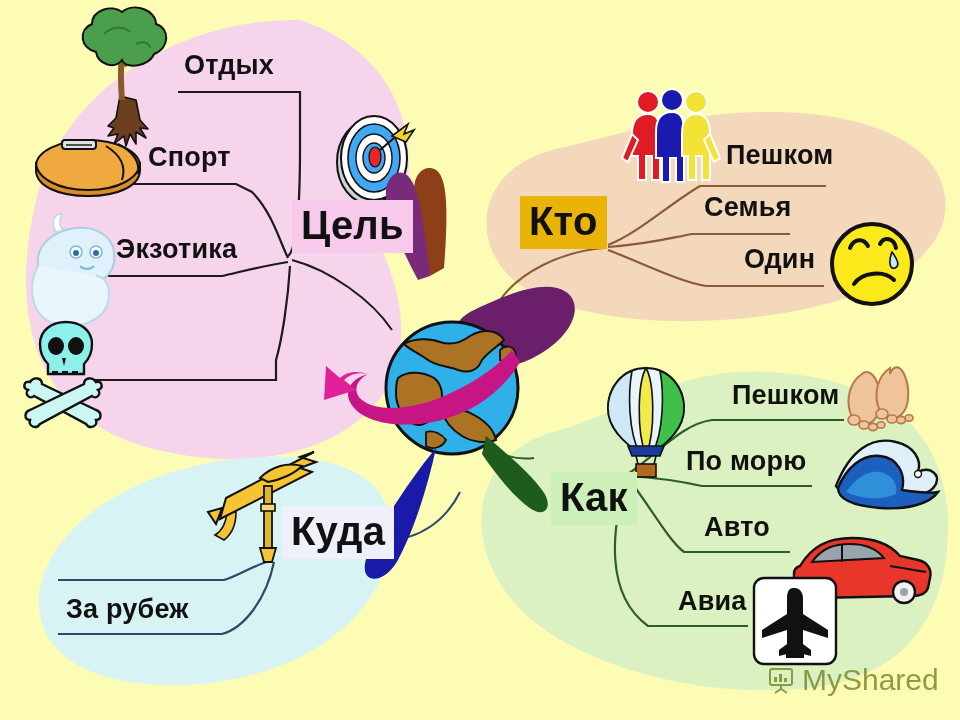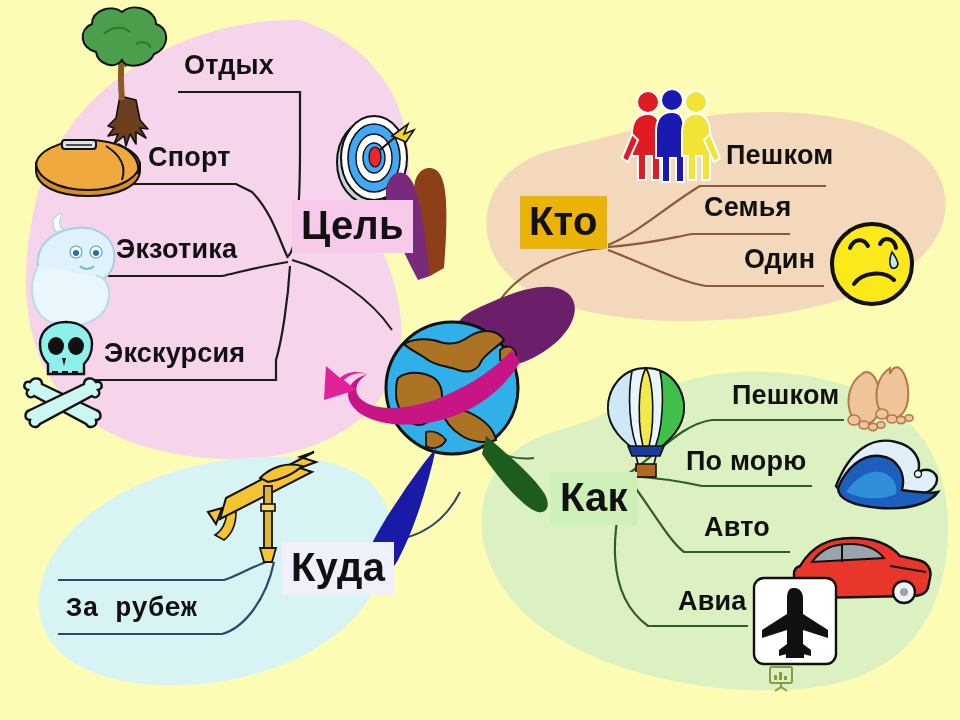--- a/index.html
+++ b/index.html
@@ -25,21 +25,21 @@
     font-family:"Liberation Sans","DejaVu Sans",sans-serif;
   }
   .hub{
     font-size:40px;
     padding:5px 9px 8px 9px;
     font-weight:bold;
   }
   .hub-cel{background:#f7c9ea;}
   .hub-kto{background:#eab308;}
   .hub-kak{background:#cdf0b9;}
-  .hub-kuda{background:#f0f0fb;margin-top:36px;}
+  .hub-kuda{background:#f0f0fb;}
 
   .leaf{
     font-size:27px;
     padding:0 4px 3px 4px;
     font-weight:bold;
   }
 
   
 
   .wm{
@@ -318,39 +318,39 @@
 
       <path d="M486,436 C510,456 530,474 542,490 C552,503 548,514 538,512
                C526,509 504,486 482,454 Z" fill="#1e5c1e" stroke="none"></path>
     </g>
   </svg>
 
   <div class="node leaf" style="left:180px;top:52px;">Отдых</div>
   <div class="node hub hub-cel" style="left:292px;top:200px;">Цель</div>
   <div class="node leaf" style="left:144px;top:144px;">Спорт</div>
   <div class="node leaf" style="left:112px;top:236px;text-align:center;">Экзотика</div>
-  <div class="node leaf" style="left:100px;top:340px;">Экскурсия</div>
 
   <div class="node hub hub-kto" style="left:520px;top:196px;">Кто</div>
   <div class="node leaf" style="left:722px;top:142px;">Пешком</div>
   <div class="node leaf" style="left:700px;top:194px;">Семья</div>
   <div class="node leaf" style="left:740px;top:246px;">Один</div>
 
   <div class="node hub hub-kak" style="left:551px;top:424px;margin-top:48px;">Как</div>
   <div class="node leaf" style="left:728px;top:382px;">Пешком</div>
   <div class="node leaf" style="left:682px;top:448px;">По морю</div>
   <div class="node leaf" style="left:700px;top:514px;">Авто</div>
   <div class="node leaf" style="left:674px;top:588px;">Авиа</div>
 
   <div class="node hub hub-kuda" style="left:282px;top:506px;">Куда</div>
-  <div class="node leaf" style="left:62px;top:596px;font-family:Liberation Mono, monospace;">За рубеж</div>
+  <div class="node leaf" style="left:62px;top:596px;">За рубеж</div>
 
   <div class="wm">
     <svg width="30" height="30" viewBox="0 0 30 30">
       <rect x="4" y="4" width="22" height="16" rx="2" fill="none" stroke="#7d8a2e" stroke-width="2"></rect>
       <rect x="8" y="12" width="3" height="5" fill="#7d8a2e"></rect>
       <rect x="13" y="9" width="3" height="8" fill="#7d8a2e"></rect>
       <rect x="18" y="13" width="3" height="4" fill="#7d8a2e"></rect>
       <path d="M15,20 L15,24 M9,28 L15,24 L21,28" stroke="#7d8a2e" stroke-width="2" fill="none"></path>
     </svg>
+    <span class="wmtxt">MyShared</span>
   </div>
 
 </div>
 
 </body></html>

